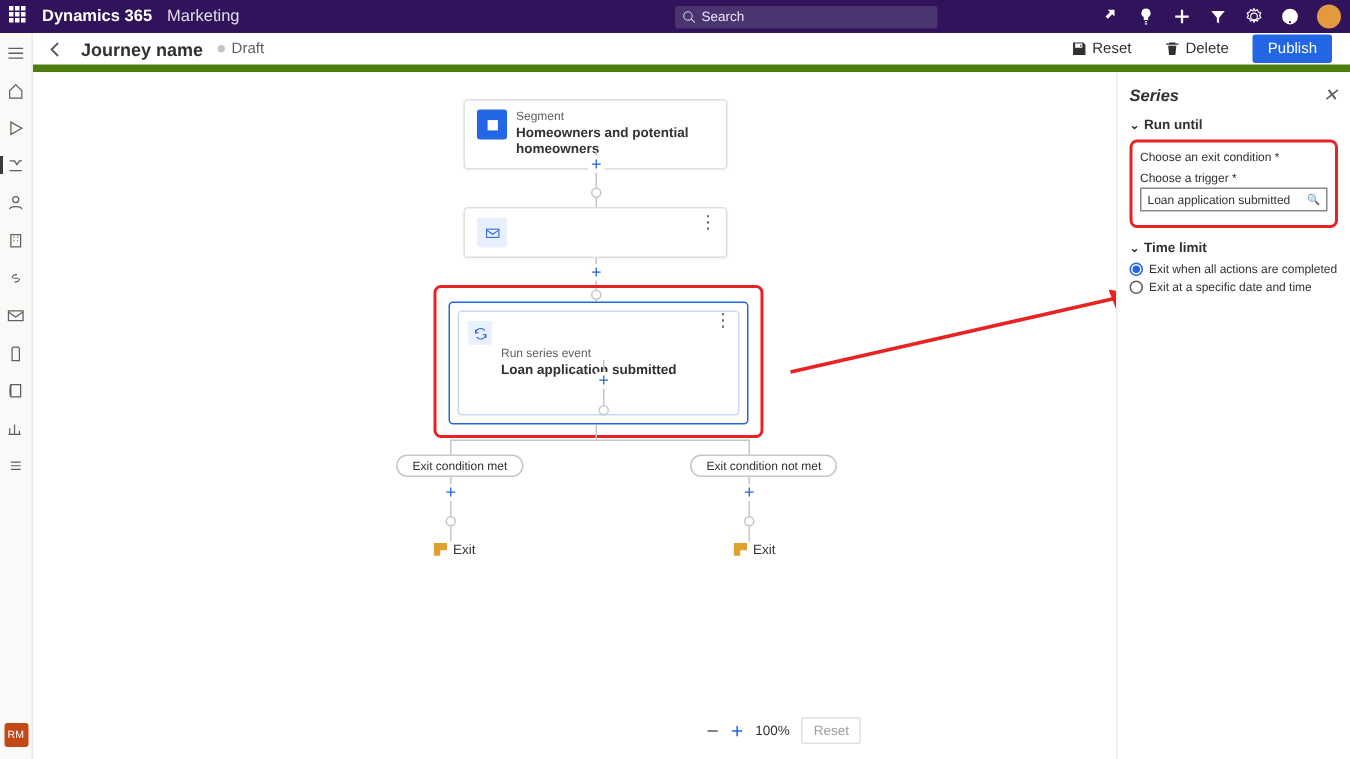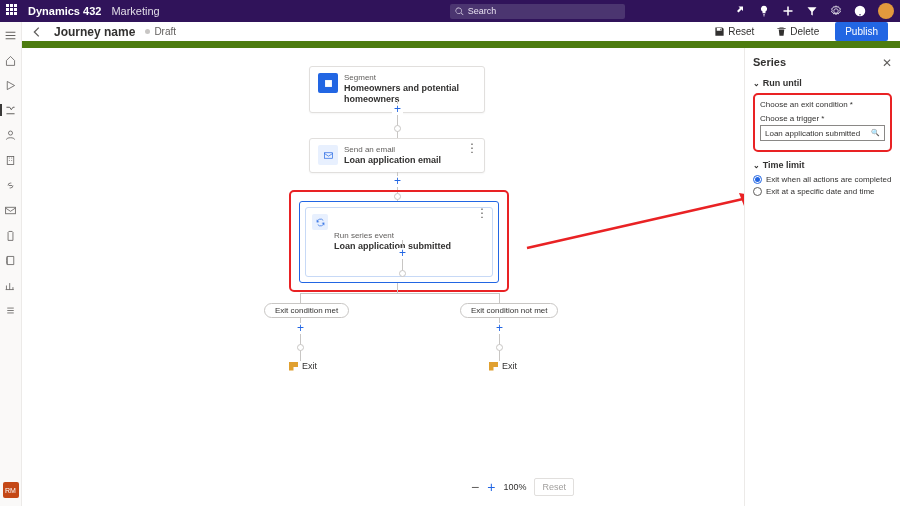--- a/index.html
+++ b/index.html
@@ -11,21 +11,21 @@
   .waffle span{background:#fff;}
   .app-name { font-size: 11px; font-weight: 600; margin-right: 10px; }
   .module { font-size: 11px; opacity: 0.85; }
   .search { margin-left: 290px; width: 175px; height: 15px; background: #4b3570; border-radius: 2px; display:flex; align-items:center; padding:0 5px; font-size:9px; color:#e8e1f0;}
   .search svg{width:9px;height:9px;margin-right:4px;fill:#e8e1f0;}
   .top-icons { margin-left:auto; display:flex; align-items:center; gap:12px; }
   .top-icons svg{width:12px;height:12px;fill:#fff;}
   .avatar{width:16px;height:16px;border-radius:50%;background:#e29a3d;}
   
   
-  .cmdbar { height:26px; border-bottom:7px solid #4d7c0f; display:flex; align-items:center; padding:0 12px 0 30px; font-size:10px; }
+  .cmdbar { height:26px; border-bottom:5px solid #4d7c0f; display:flex; align-items:center; padding:0 12px 0 30px; font-size:10px; }
   .back{width:14px;height:14px;margin-right:10px;cursor:pointer;}
   .back svg{width:14px;height:14px;stroke:#605e5c;fill:none;stroke-width:1.5;}
   .title{font-size:12px;font-weight:600;margin-right:10px;}
   .status-dot{width:5px;height:5px;border-radius:50%;background:#c8c6c4;margin-right:4px;}
   .status{color:#605e5c;}
   .cmd-right{margin-left:auto;display:flex;align-items:center;gap:10px;}
   .cmd-btn{display:flex;align-items:center;gap:3px;padding:3px 6px;cursor:pointer;}
   .cmd-btn svg{width:11px;height:11px;fill:#323130;}
   .publish{background:#2266e3;color:#fff;padding:4px 10px;border-radius:2px;font-size:10px;}
   
@@ -76,21 +76,21 @@
   .e2{left:467px;top:313px;}
   
   
   .zoom{position:absolute;right:170px;bottom:10px;display:flex;align-items:center;gap:8px;font-size:9px;}
   .zoom-btn{cursor:pointer;color:#605e5c;font-size:14px;}
   .zoom-btn.p{color:#2266e3;}
   .reset{border:1px solid #e1dfdd;padding:3px 7px;border-radius:2px;color:#a19f9d;}
   
   
   .panel{position:absolute;right:0;top:48px;bottom:0;width:156px;border-left:1px solid #eceae8;background:#fff;padding:8px 8px;}
-  .panel-hd{display:flex;align-items:flex-start;justify-content:space-between;margin-bottom:8px;}
+  .panel-hd{display:flex;align-items:flex-end;justify-content:space-between;margin-bottom:8px;font-style:italic;}
   .panel-hd h3{font-size:11px;font-weight:600;}
   .close{font-size:12px;color:#605e5c;cursor:pointer;}
   .section-hd{font-size:9px;font-weight:600;display:flex;align-items:center;gap:3px;margin-bottom:5px;color:#323130;}
   .chev{font-size:8px;}
   .red-group{border:2px solid #e92224;border-radius:5px;padding:5px 5px;margin-bottom:8px;}
   .lbl{font-size:8px;margin-bottom:2px;display:block;}
   .sel{border:1px solid #8a8886;height:16px;font-size:8px;padding:0 4px;display:flex;align-items:center;justify-content:space-between;background:#fff;cursor:pointer;}
   .sel .cv{font-size:7px;color:#605e5c;}
   .field{margin-bottom:5px;}
   .radio{display:flex;align-items:center;gap:4px;font-size:8px;margin-bottom:3px;cursor:pointer;}
@@ -111,21 +111,21 @@
       <span></span>
       <span></span>
       <span></span>
       <span></span>
       <span></span>
       <span></span>
       <span></span>
       <span></span>
       <span></span>
     </div>
-  <div class="app-name">Dynamics 432</div>
+  <div class="app-name">Dynamics 365</div>
   <div class="module">Marketing</div>
   <div class="search">
     <svg viewBox="0 0 16 16">
         <path d="M6.5 1a5.5 5.5 0 014.38 8.82l4.15 4.15-.71.71-4.15-4.15A5.5 5.5 0 116.5 1zm0 1a4.5 4.5 0 100 9 4.5 4.5 0 000-9z"></path>
       </svg>
     <span>Search</span>
   </div>
   <div class="top-icons">
     <svg viewBox="0 0 16 16">
         <path d="M6 2h6v6l-2-2-4 4-2-2 4-4z"></path>
@@ -257,24 +257,20 @@
   <div class="plus" style="left:370px;top:56px">+</div>
   <div class="circ" style="left:372px;top:77px"></div>
 
   <div class="node n2">
     <div class="node-ico ico-light">
         <svg viewBox="0 0 16 16">
           <rect x="2" y="4" width="12" height="8" fill="none" stroke="#2266e3"></rect>
           <path d="M2 5l6 4 6-4" stroke="#2266e3" fill="none"></path>
         </svg>
       </div>
-    <div class="node-txt">
-      <div class="node-sub">Send an email</div>
-      <div class="node-title">Loan application email</div>
-    </div>
     <div class="node-more">⋮</div>
   </div>
   <div class="line vline" style="left:375px;top:124px;height:29px"></div>
   <div class="plus" style="left:370px;top:128px">+</div>
   <div class="circ" style="left:372px;top:145px"></div>
 
   <div class="red-box"></div>
   <div class="series-node">
     <div class="series-inner">
       <div class="node-ico ico-light" style="width:16px;height:16px">

